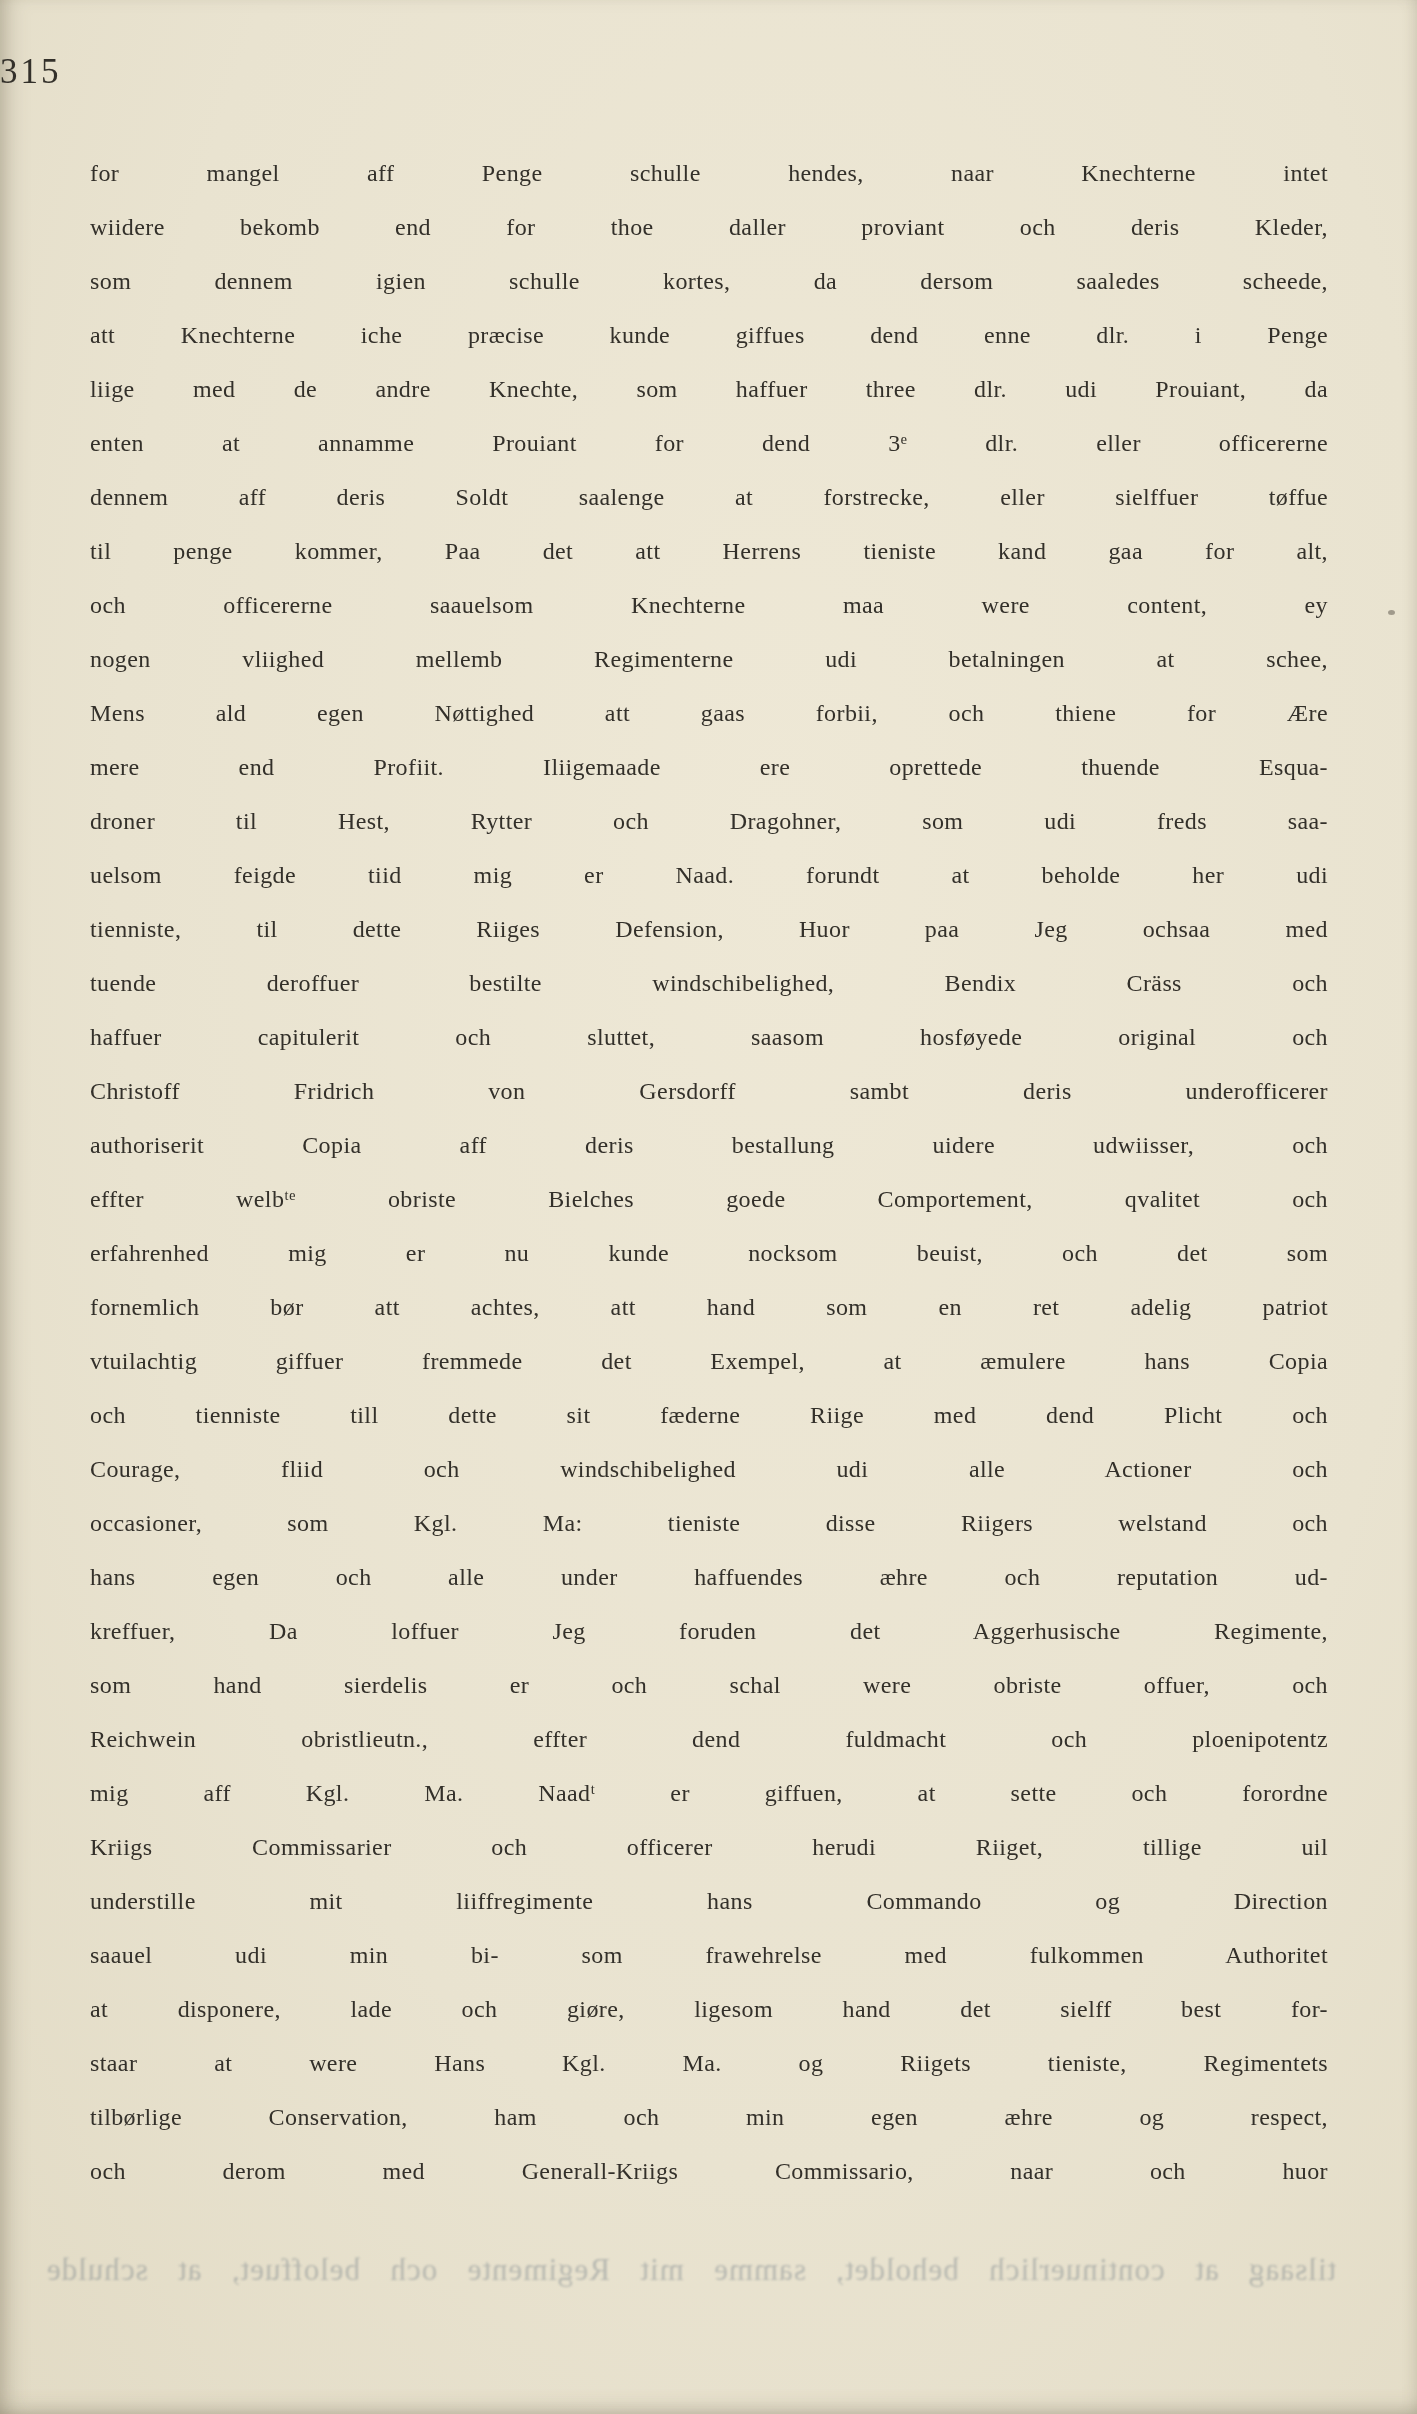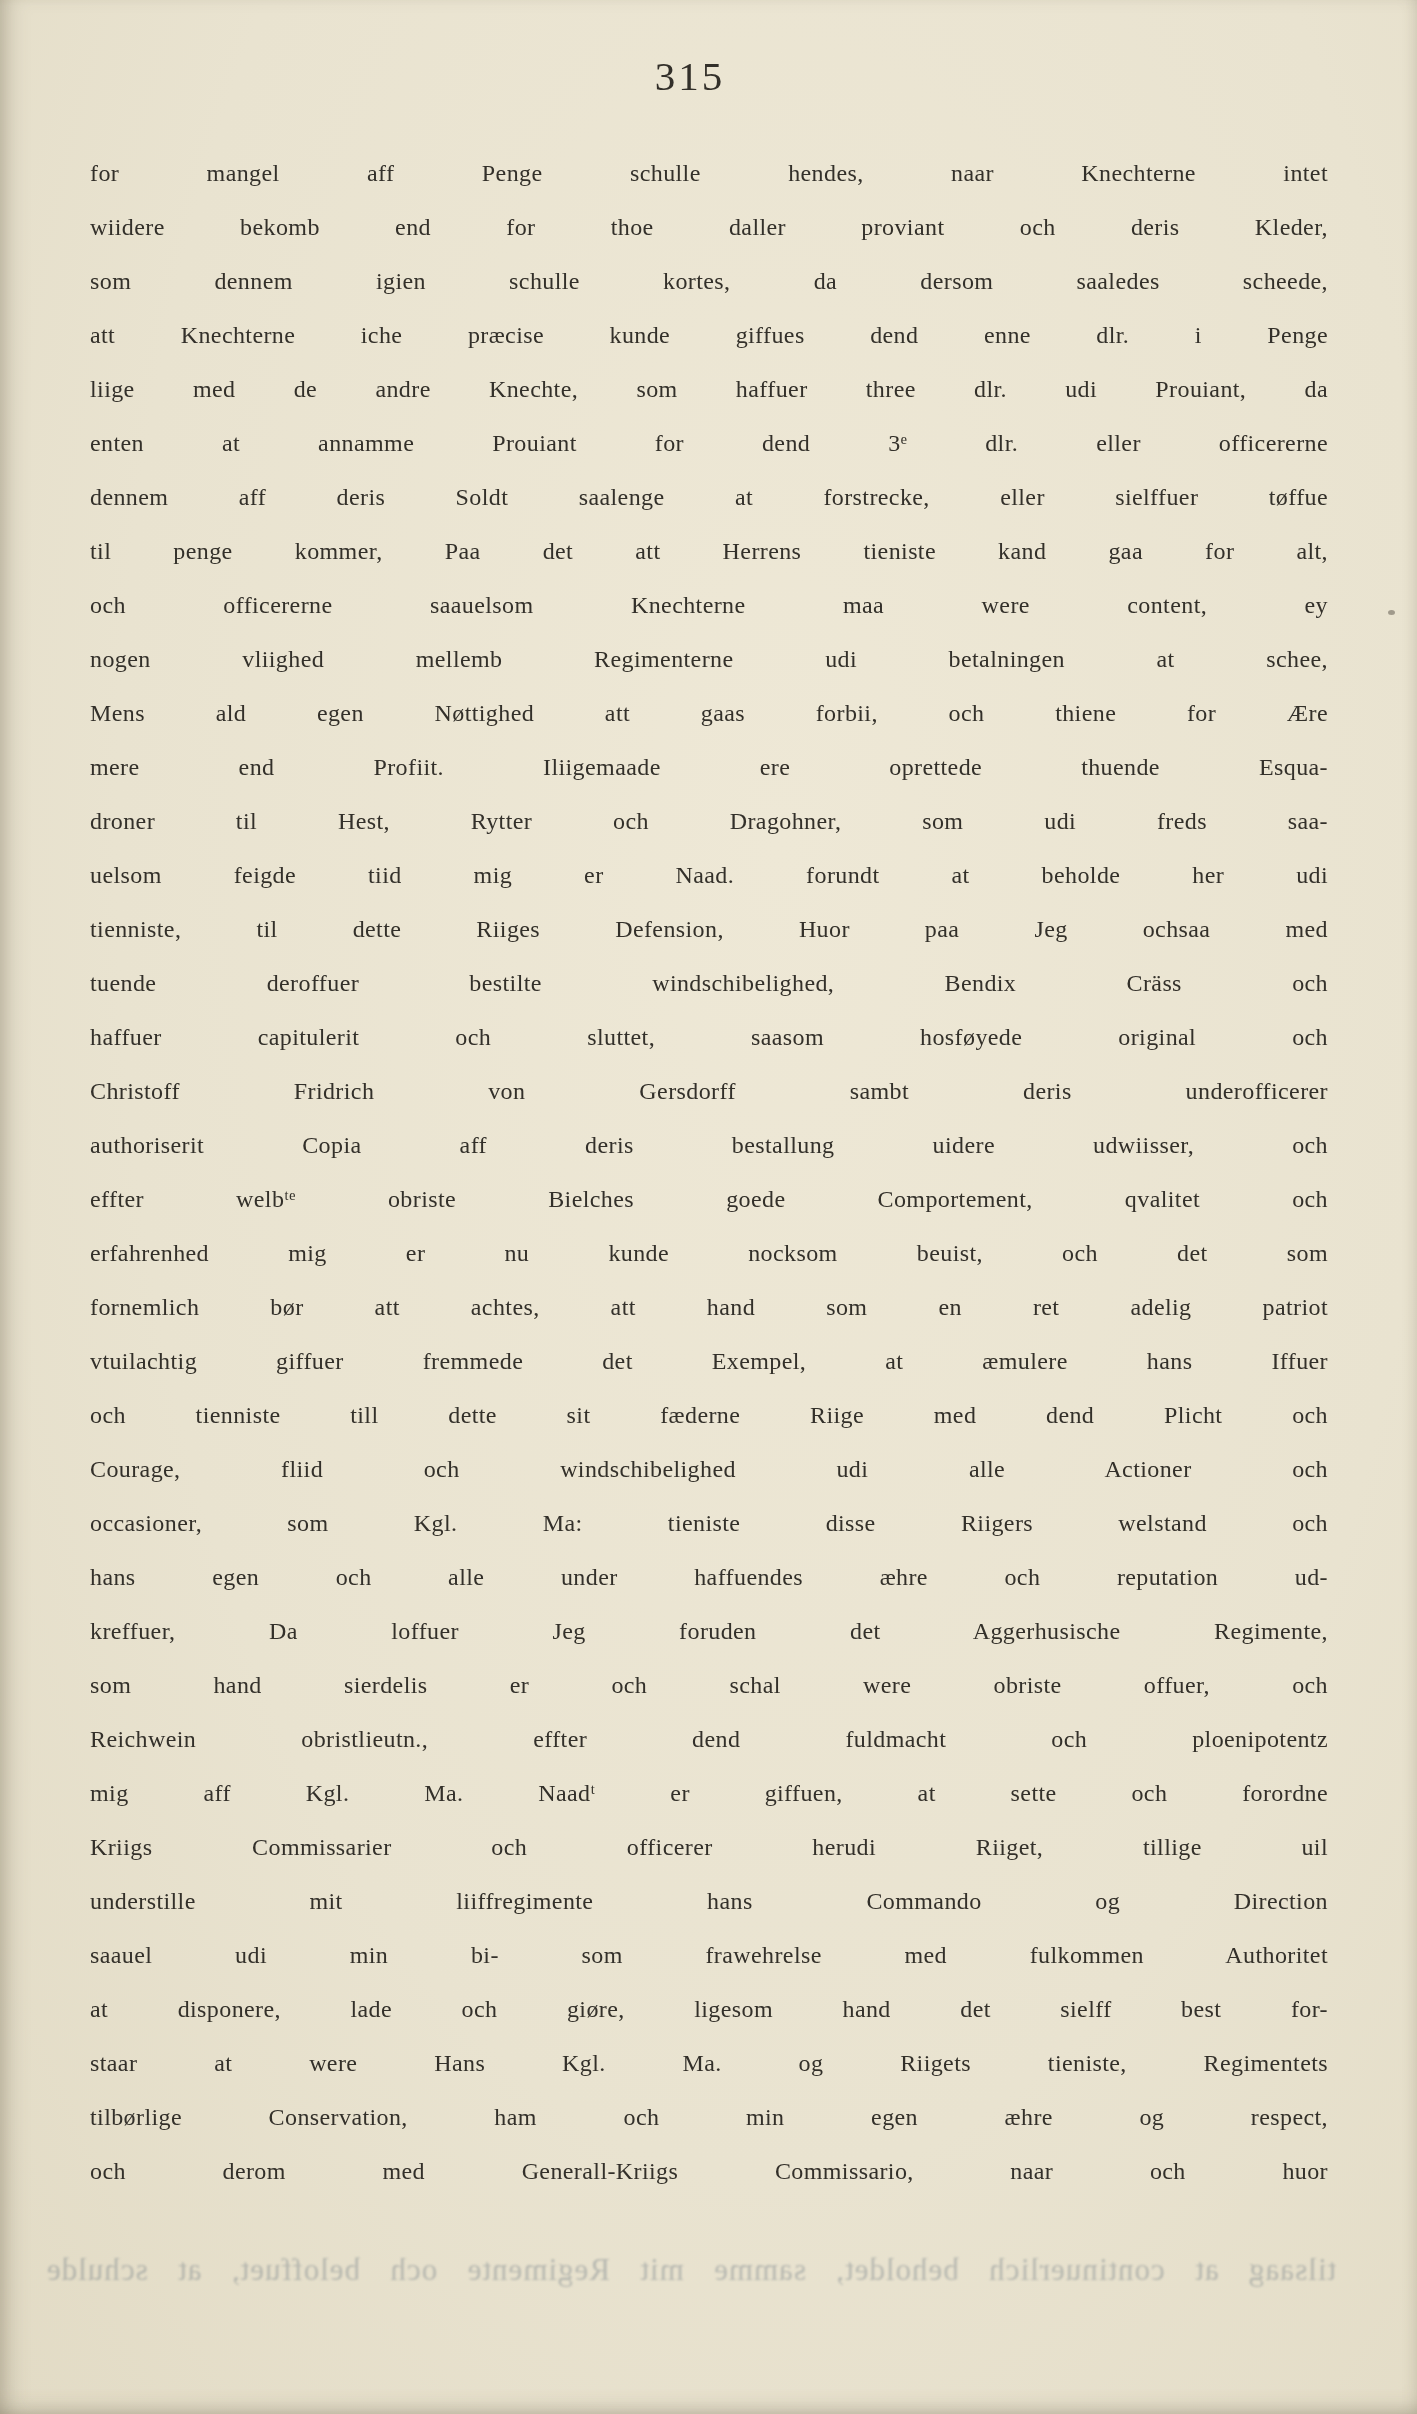--- a/index.html
+++ b/index.html
@@ -20,22 +20,22 @@
       inset 0 -14px 22px -12px rgba(90, 80, 60, 0.30);
     font-family: "Liberation Serif", "DejaVu Serif", serif;
     color: var(--ink, #33302a);
     overflow: hidden;
   }
   .page-number {
     position: absolute;
     top: 52px;
     left: 0;
     right: 37px;
-    text-align: center;
-    font-size: 41px;
+    text-align: left;
+    font-size: 35px;
     letter-spacing: 3px;
   }
   .text-block {
     position: absolute;
     top: 146px;
     left: 78px;
     width: 1250px;
   }
   .text-line {
     font-size: 24px;
@@ -116,21 +116,21 @@
       <div class="text-line">Christoff Fridrich von Gersdorff sambt deris underofficerer</div>
 
       <div class="text-line">authoriserit Copia aff deris bestallung uidere udwiisser, och</div>
 
       <div class="text-line">effter welbᵗᵉ obriste Bielches goede Comportement, qvalitet och</div>
 
       <div class="text-line">erfahrenhed mig er nu kunde nocksom beuist, och det som</div>
 
       <div class="text-line">fornemlich bør att achtes, att hand som en ret adelig patriot</div>
 
-      <div class="text-line">vtuilachtig giffuer fremmede det Exempel, at æmulere hans Iffuer</div>
+      <div class="text-line">vtuilachtig giffuer fremmede det Exempel, at æmulere hans Copia</div>
 
       <div class="text-line">och tienniste till dette sit fæderne Riige med dend Plicht och</div>
 
       <div class="text-line">Courage, fliid och windschibelighed udi alle Actioner och</div>
 
       <div class="text-line">occasioner, som Kgl. Ma: tieniste disse Riigers welstand och</div>
 
       <div class="text-line">hans egen och alle under haffuendes æhre och reputation ud-</div>
 
       <div class="text-line">kreffuer, Da loffuer Jeg foruden det Aggerhusische Regimente,</div>

